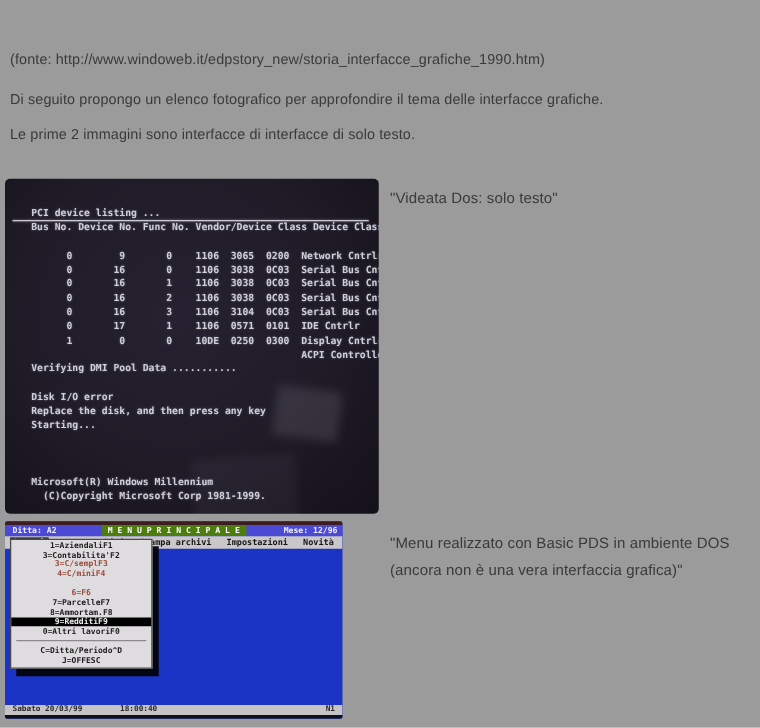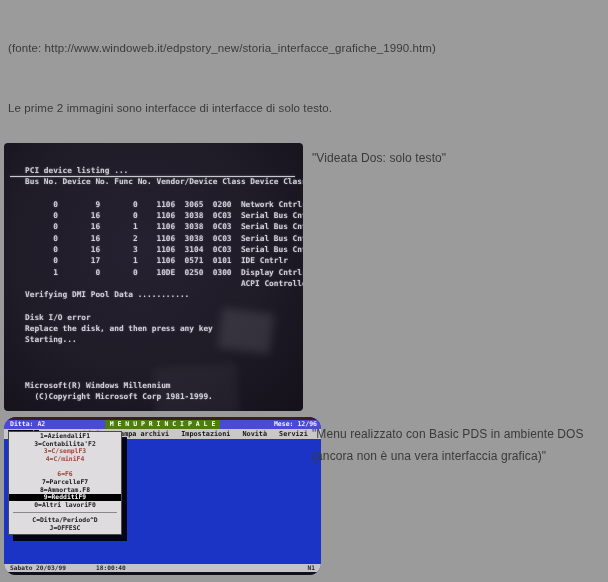--- a/index.html
+++ b/index.html
@@ -27,22 +27,22 @@
     font-size:7.8px;line-height:11.3px;font-weight:bold;
     color:#cfcfd6;text-shadow:0 0 2px rgba(220,220,255,.35);
     white-space:pre;
   }
   .hrule{position:absolute;left:6px;right:8px;top:33px;height:1px;background:#c9c9d2;box-shadow:0 0 2px rgba(255,255,255,.5);}
   .refl{position:absolute;background:#cfd2e0;filter:blur(4px);}
   .refl.a{left:216px;top:168px;width:52px;height:40px;opacity:.13;transform:rotate(7deg);}
   .refl.b{left:150px;top:222px;width:84px;height:54px;opacity:.05;transform:rotate(-4deg);}
   
   .photo2{
-    position:absolute;left:4px;top:417px;width:317px;height:158px;
-    background:#1c34c6;border-radius:12px;overflow:hidden;
+    position:absolute;left:4px;top:417px;width:270px;height:158px;
+    background:#1c34c6;border-radius:2px;overflow:hidden;
     font-family:"DejaVu Sans Mono",monospace;font-weight:bold;
   }
   .m-topedge{position:absolute;left:0;top:0;right:0;height:3px;background:#3d1c22;}
   .m-titlebar{position:absolute;left:0;top:3px;right:0;height:9px;background:#4c49d4;color:#eef;font-size:6.5px;line-height:9px;}
   .m-titlebar .tl{position:absolute;left:6px;}
   .m-titlebar .tc{position:absolute;left:50%;transform:translateX(-50%);background:#4d7c0f;padding:0 5px;color:#fff;text-align:center;}
   .m-titlebar .tr{position:absolute;right:4px;}
   .m-menubar{position:absolute;left:0;top:12px;right:0;height:10px;background:#cac7ca;color:#151515;font-size:6.8px;line-height:10px;white-space:nowrap;}
   .m-menubar span{margin-right:8px;}
   .m-menubar .sel{background:#000;color:#fff;padding:0 3px;margin-left:4px;}
@@ -62,20 +62,21 @@
   .m-statusbar .st{position:absolute;left:92px;}
   .m-statusbar .sr{position:absolute;right:6px;}
   .m-botedge{position:absolute;left:0;top:155px;right:0;height:3px;background:#10101a;}
 </style>
 </head>
 <body>
 
 <div id="root">
 
   <div class="doc-line" style="top:42px">(fonte: http://www.windoweb.it/edpstory_new/storia_interfacce_grafiche_1990.htm)</div>
+  <div class="doc-line" style="top:74px">Di seguito propongo un elenco fotografico per approfondire il tema delle interfacce grafiche.</div>
   <div class="doc-line" style="top:102px">Le prime 2 immagini sono interfacce di interfacce di solo testo.</div>
 
   <div class="photo1">
     <pre>PCI device listing ...
 Bus No. Device No. Func No. Vendor/Device Class Device Class
 
       0        9       0    1106  3065  0200  Network Cntrlr
       0       16       0    1106  3038  0C03  Serial Bus Cntrlr
       0       16       1    1106  3038  0C03  Serial Bus Cntrlr
       0       16       2    1106  3038  0C03  Serial Bus Cntrlr

